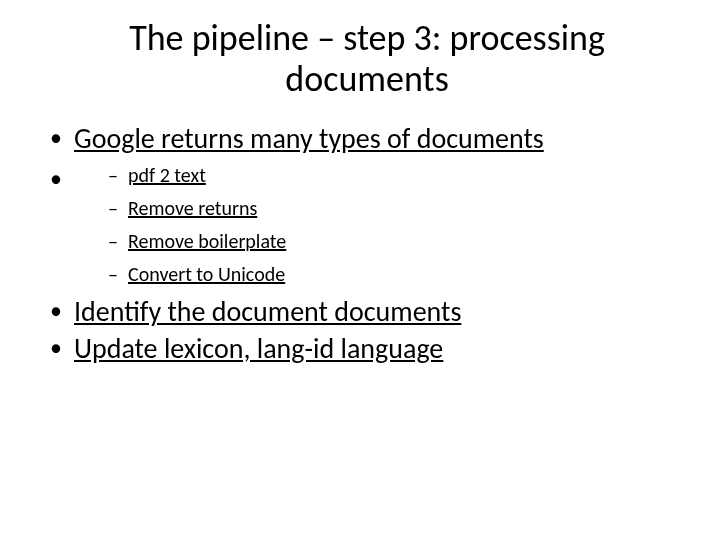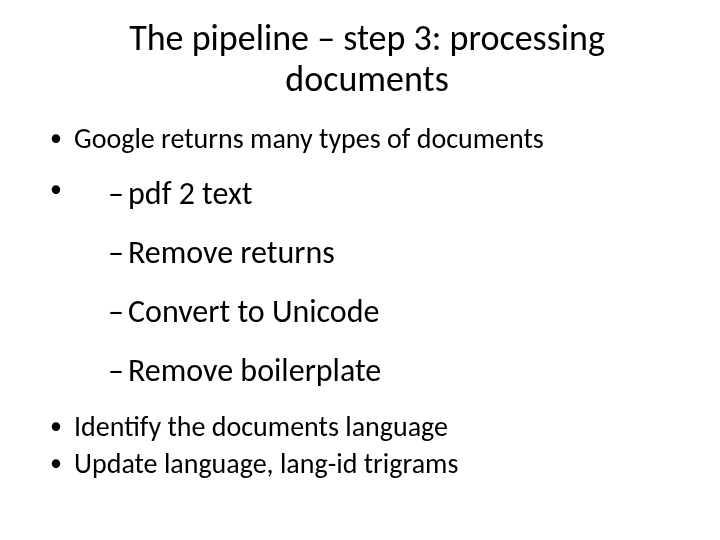--- a/index.html
+++ b/index.html
@@ -29,38 +29,39 @@
     list-style: none;
     margin: 0;
     padding: 0 0 0 20px;
   }
   ul.level1 > li {
     font-size: 28px;
     line-height: 1.25;
     margin: 2px 0;
     padding-left: 24px;
     position: relative;
+    text-decoration: underline;
   }
   ul.level1 > li::before {
     content: "•";
     position: absolute;
     left: 0;
     top: 0;
     font-size: 24px;
     line-height: 1.4;
   }
   ul.level2 {
     list-style: none;
     margin: 4px 0 6px 0;
     padding: 0 0 0 34px;
   }
   ul.level2 > li {
-    font-size: 32px;
+    font-size: 20px;
     line-height: 1.35;
-    margin: 16px 0;
+    margin: 6px 0;
     padding-left: 20px;
     position: relative;
   }
   ul.level2 > li::before {
     content: "–";
     position: absolute;
     left: 0;
     top: 0;
   }
 </style>
@@ -76,27 +77,27 @@
     </li>
     <li>
       <ul class="level2">
         <li>
           <span>pdf 2 text</span>
         </li>
         <li>
           <span>Remove returns</span>
         </li>
         <li>
-          <span>Convert to Unicode</span>
+          <span>Remove boilerplate</span>
         </li>
         <li>
-          <span>Remove boilerplate</span>
+          <span>Convert to Unicode</span>
         </li>
       </ul>
     </li>
     <li>
-      <span>Identify the documents language</span>
+      <span>Identify the document documents</span>
     </li>
     <li>
-      <span>Update language, lang-id trigrams</span>
+      <span>Update lexicon, lang-id language</span>
     </li>
   </ul>
 </div>
 
 </body></html>

